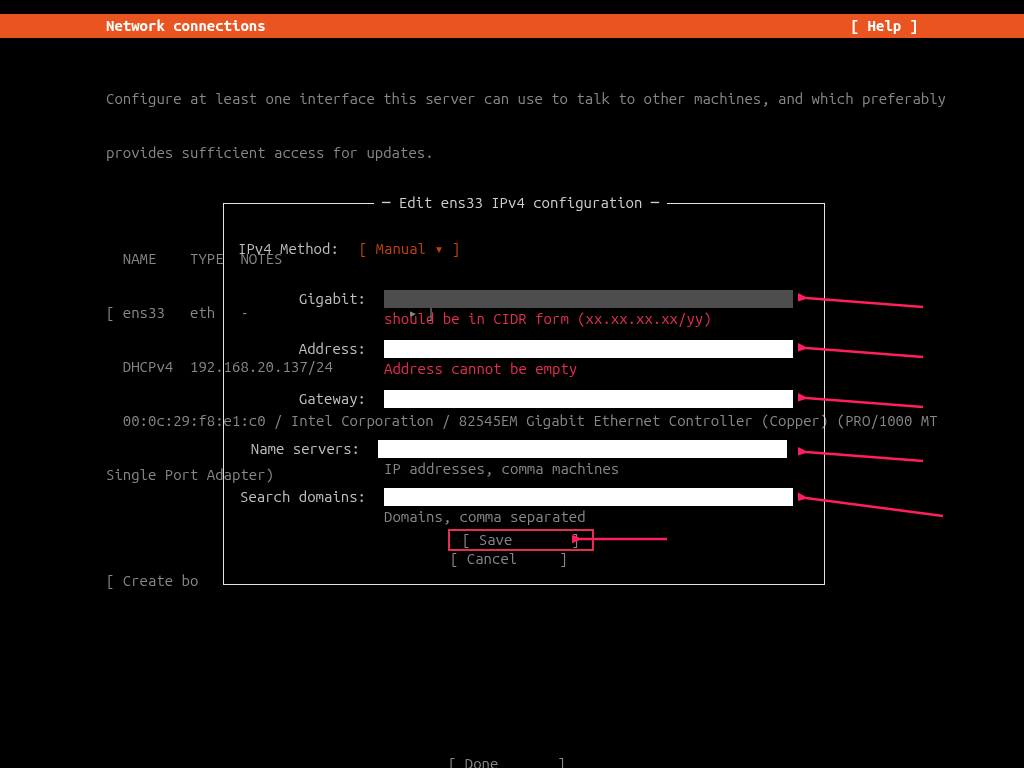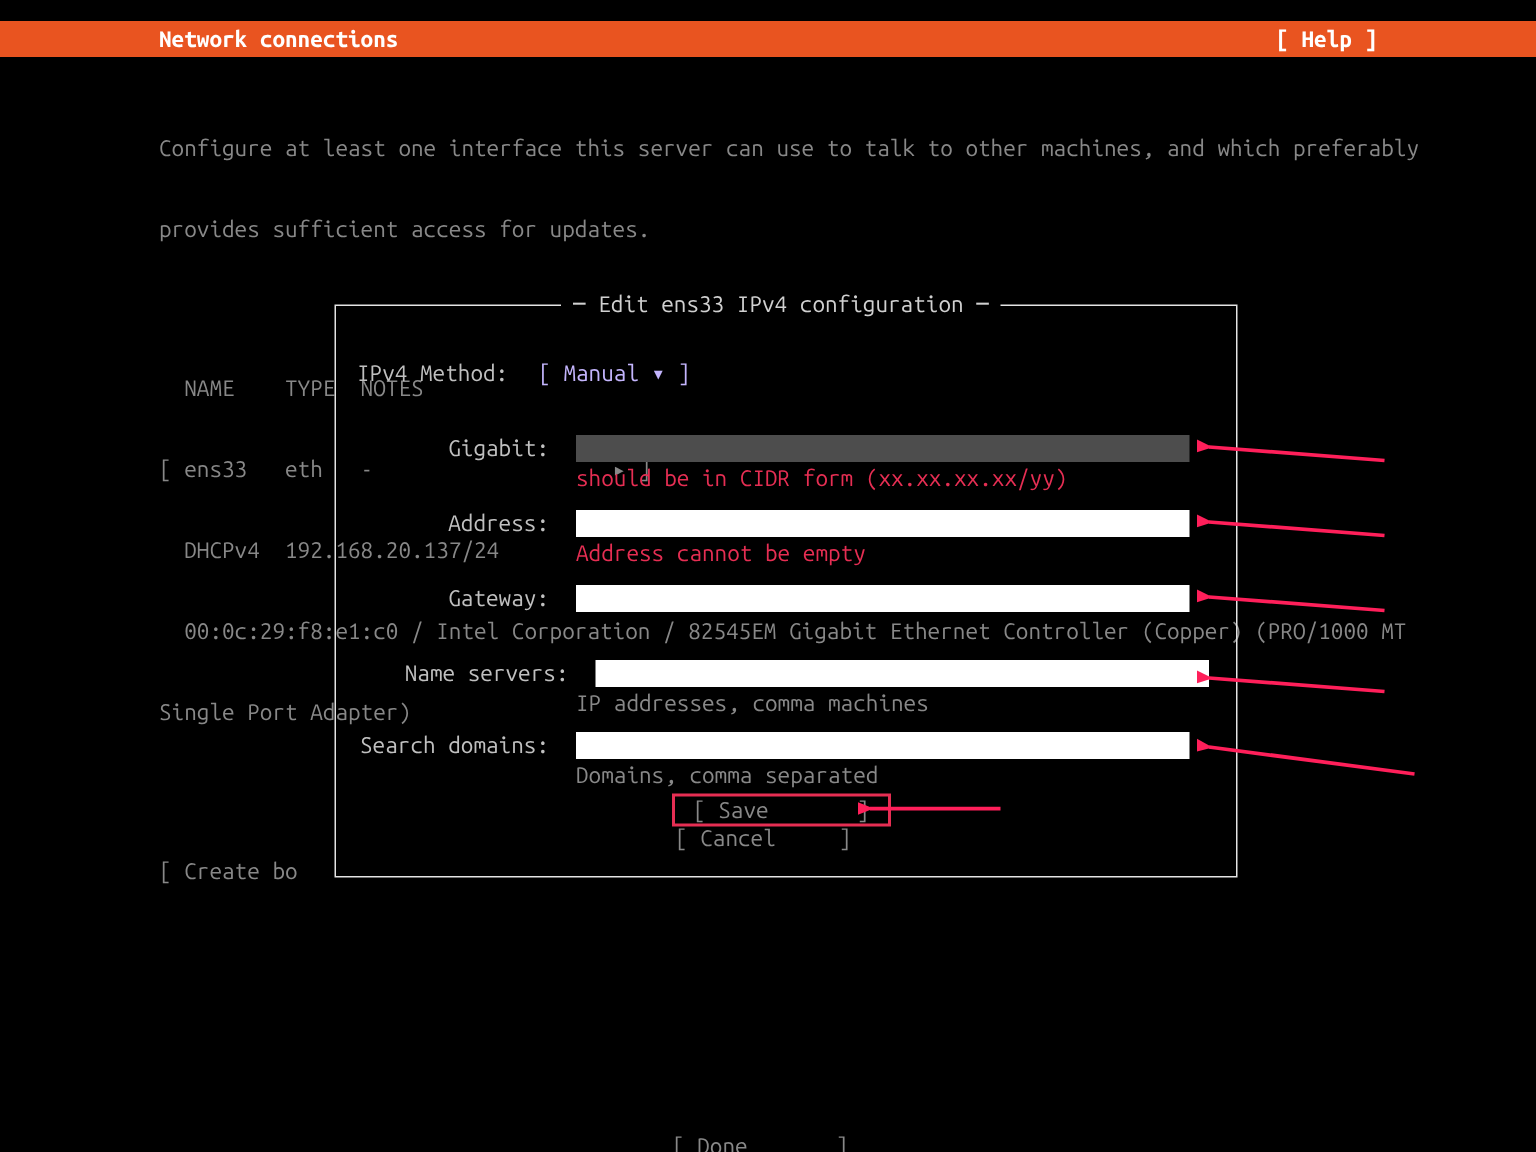--- a/index.html
+++ b/index.html
@@ -74,21 +74,21 @@
     text-align: right;
     color: #bfbfbf;
     white-space: pre;
   }
   .method-row {
     left: 14px;
     top: 36px;
   }
   .method-value {
     margin-left: 20px;
-    color: #c4b5fd;
+    color: #c2410c;
   }
   .field-label {
     width: 128px;
     text-align: right;
     color: #c0c0c0;
   }
   .input-box {
     width: 409px;
     height: 18px;
     margin-left: 18px;
@@ -175,21 +175,21 @@
     <span class="field-label">Address:</span>
     <div class="input-box white"></div>
   </div>
   <div class="hint err" style="top:156px;">Address cannot be empty</div>
 
   <div class="row" style="left:14px; top:186px;">
     <span class="field-label">Gateway:</span>
     <div class="input-box white"></div>
   </div>
 
-  <div class="row" style="left:27px; top:236px;">
+  <div class="row" style="left:8px; top:236px;">
     <span class="field-label">Name servers:</span>
     <div class="input-box white"></div>
   </div>
   <div class="hint" style="top:256px;">IP addresses, comma machines</div>
 
   <div class="row" style="left:14px; top:284px;">
     <span class="field-label">Search domains:</span>
     <div class="input-box white"></div>
   </div>
   <div class="hint" style="top:304px;">Domains, comma separated</div>

